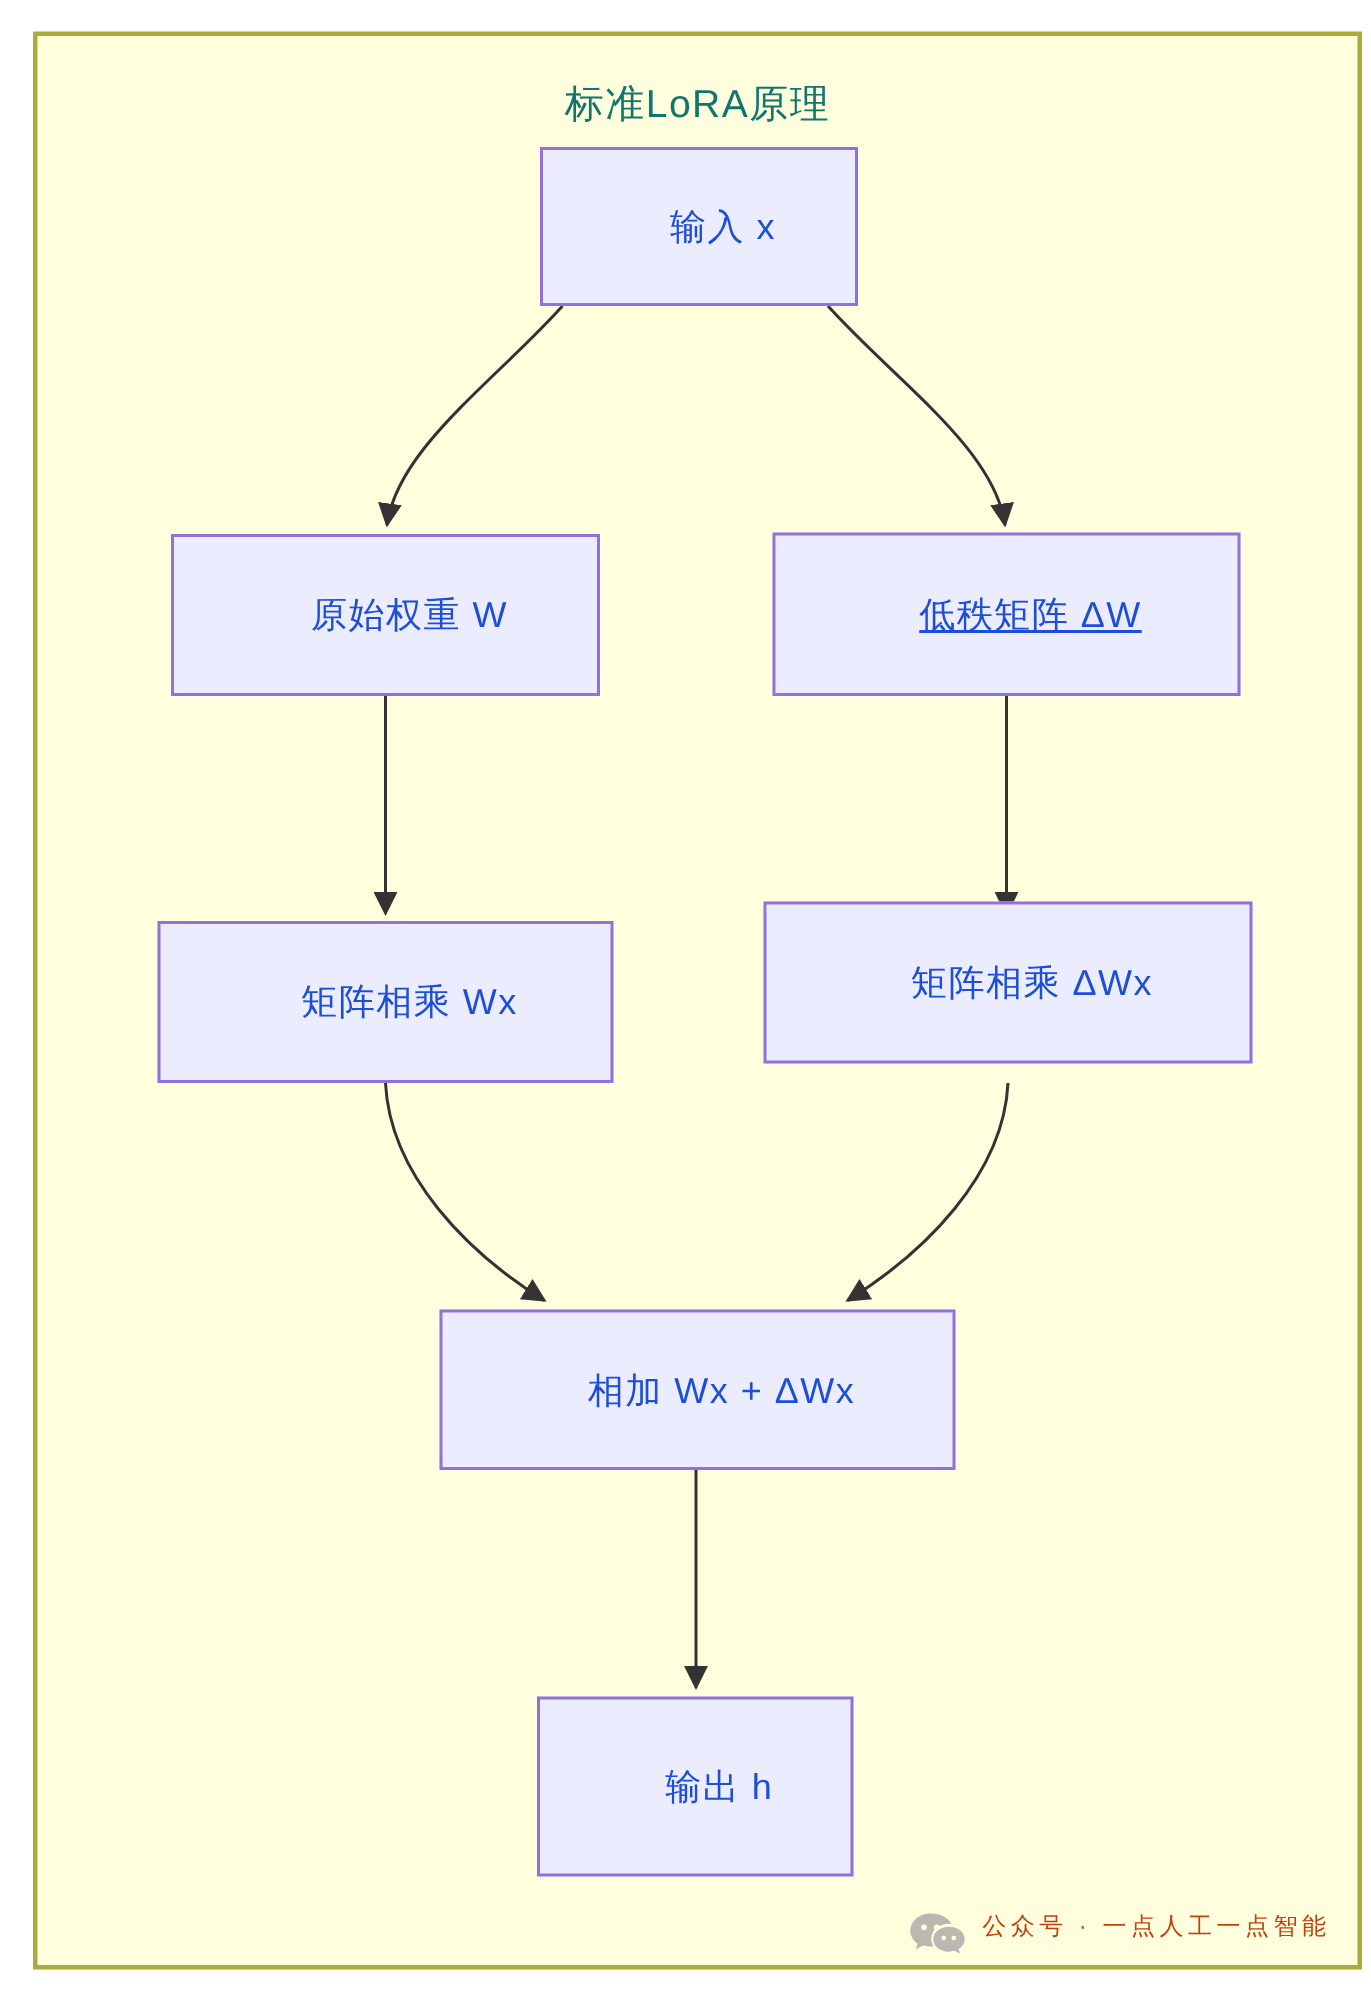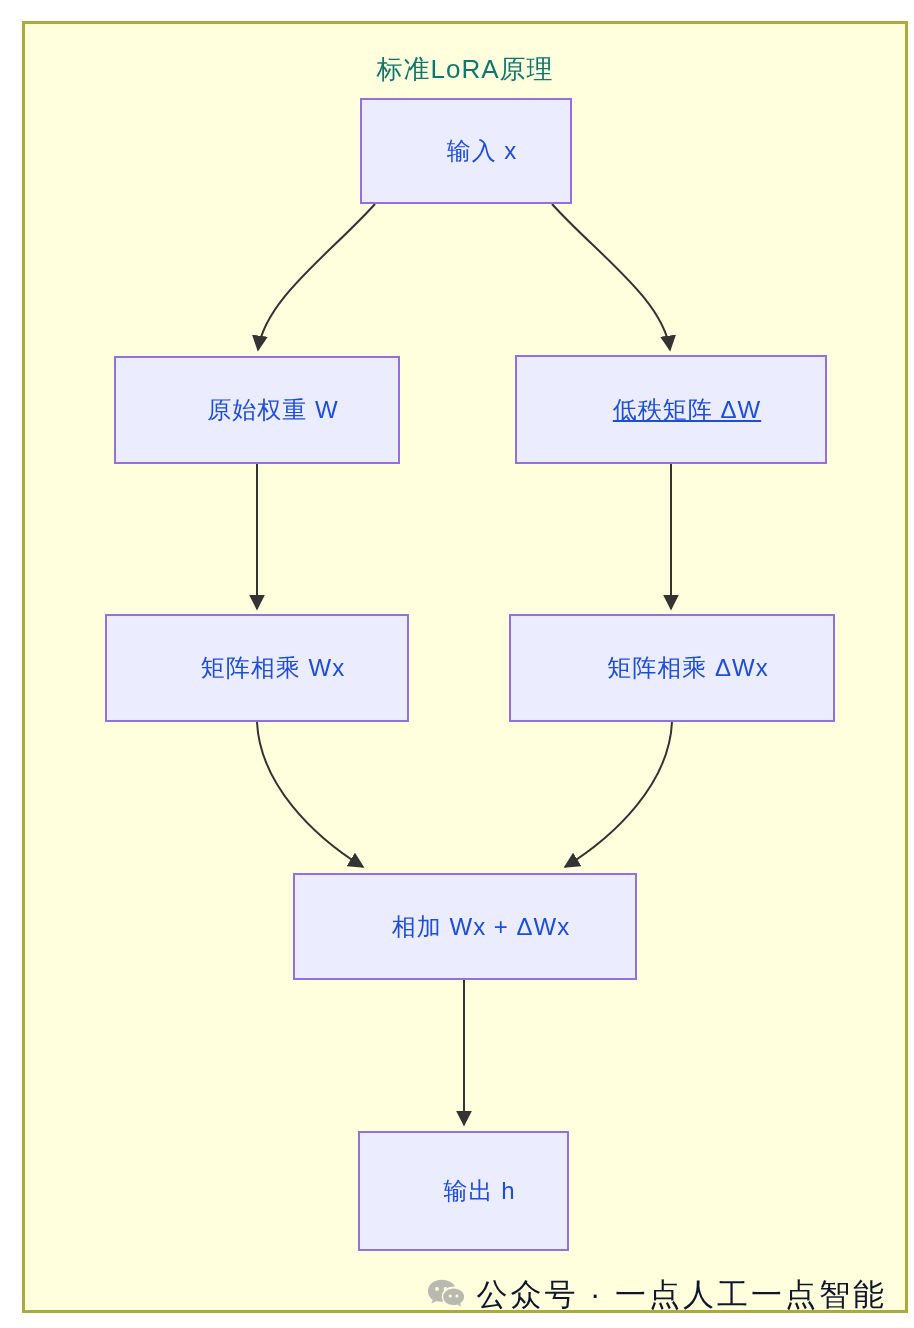--- a/index.html
+++ b/index.html
@@ -57,37 +57,36 @@
     align-items: center;
     justify-content: center;
     text-align: center;
     letter-spacing: 1px;
     padding-left: 32px;
   }
   .n1 { left: 335px; top: 74px;   width: 212px; height: 106px; }
   .n2 { left: 89px;  top: 332px;  width: 286px; height: 108px; text-align: right; }
   .n3 { left: 490px; top: 331px;  width: 312px; height: 109px; text-decoration: underline; }
   .n4 { left: 80px;  top: 590px;  width: 304px; height: 108px; }
-  .n5 { left: 484px; top: 590px;  width: 326px; height: 108px; }
+  .n5 { left: 484px; top: 577px;  width: 326px; height: 108px; }
   .n6 { left: 268px; top: 849px;  width: 344px; height: 107px; }
   .n7 { left: 333px; top: 1107px; width: 211px; height: 120px; }
   .edge {
     fill: none;
     stroke: #333333;
     stroke-width: 2px;
   }
   .watermark {
     position: absolute;
     right: 18px;
     top: 1250px;
     display: flex;
-    align-items: center;
     gap: 10px;
-    color: #0f172a;
-    font-size: 31px;
+    color: #c2410c;
+    font-size: 16px;
     letter-spacing: 3px;
   }
   .wechat-icon { flex: 0 0 auto; }
 </style>
 </head>
 <body>
 
 <div class="canvas">
   <div class="panel">
 

